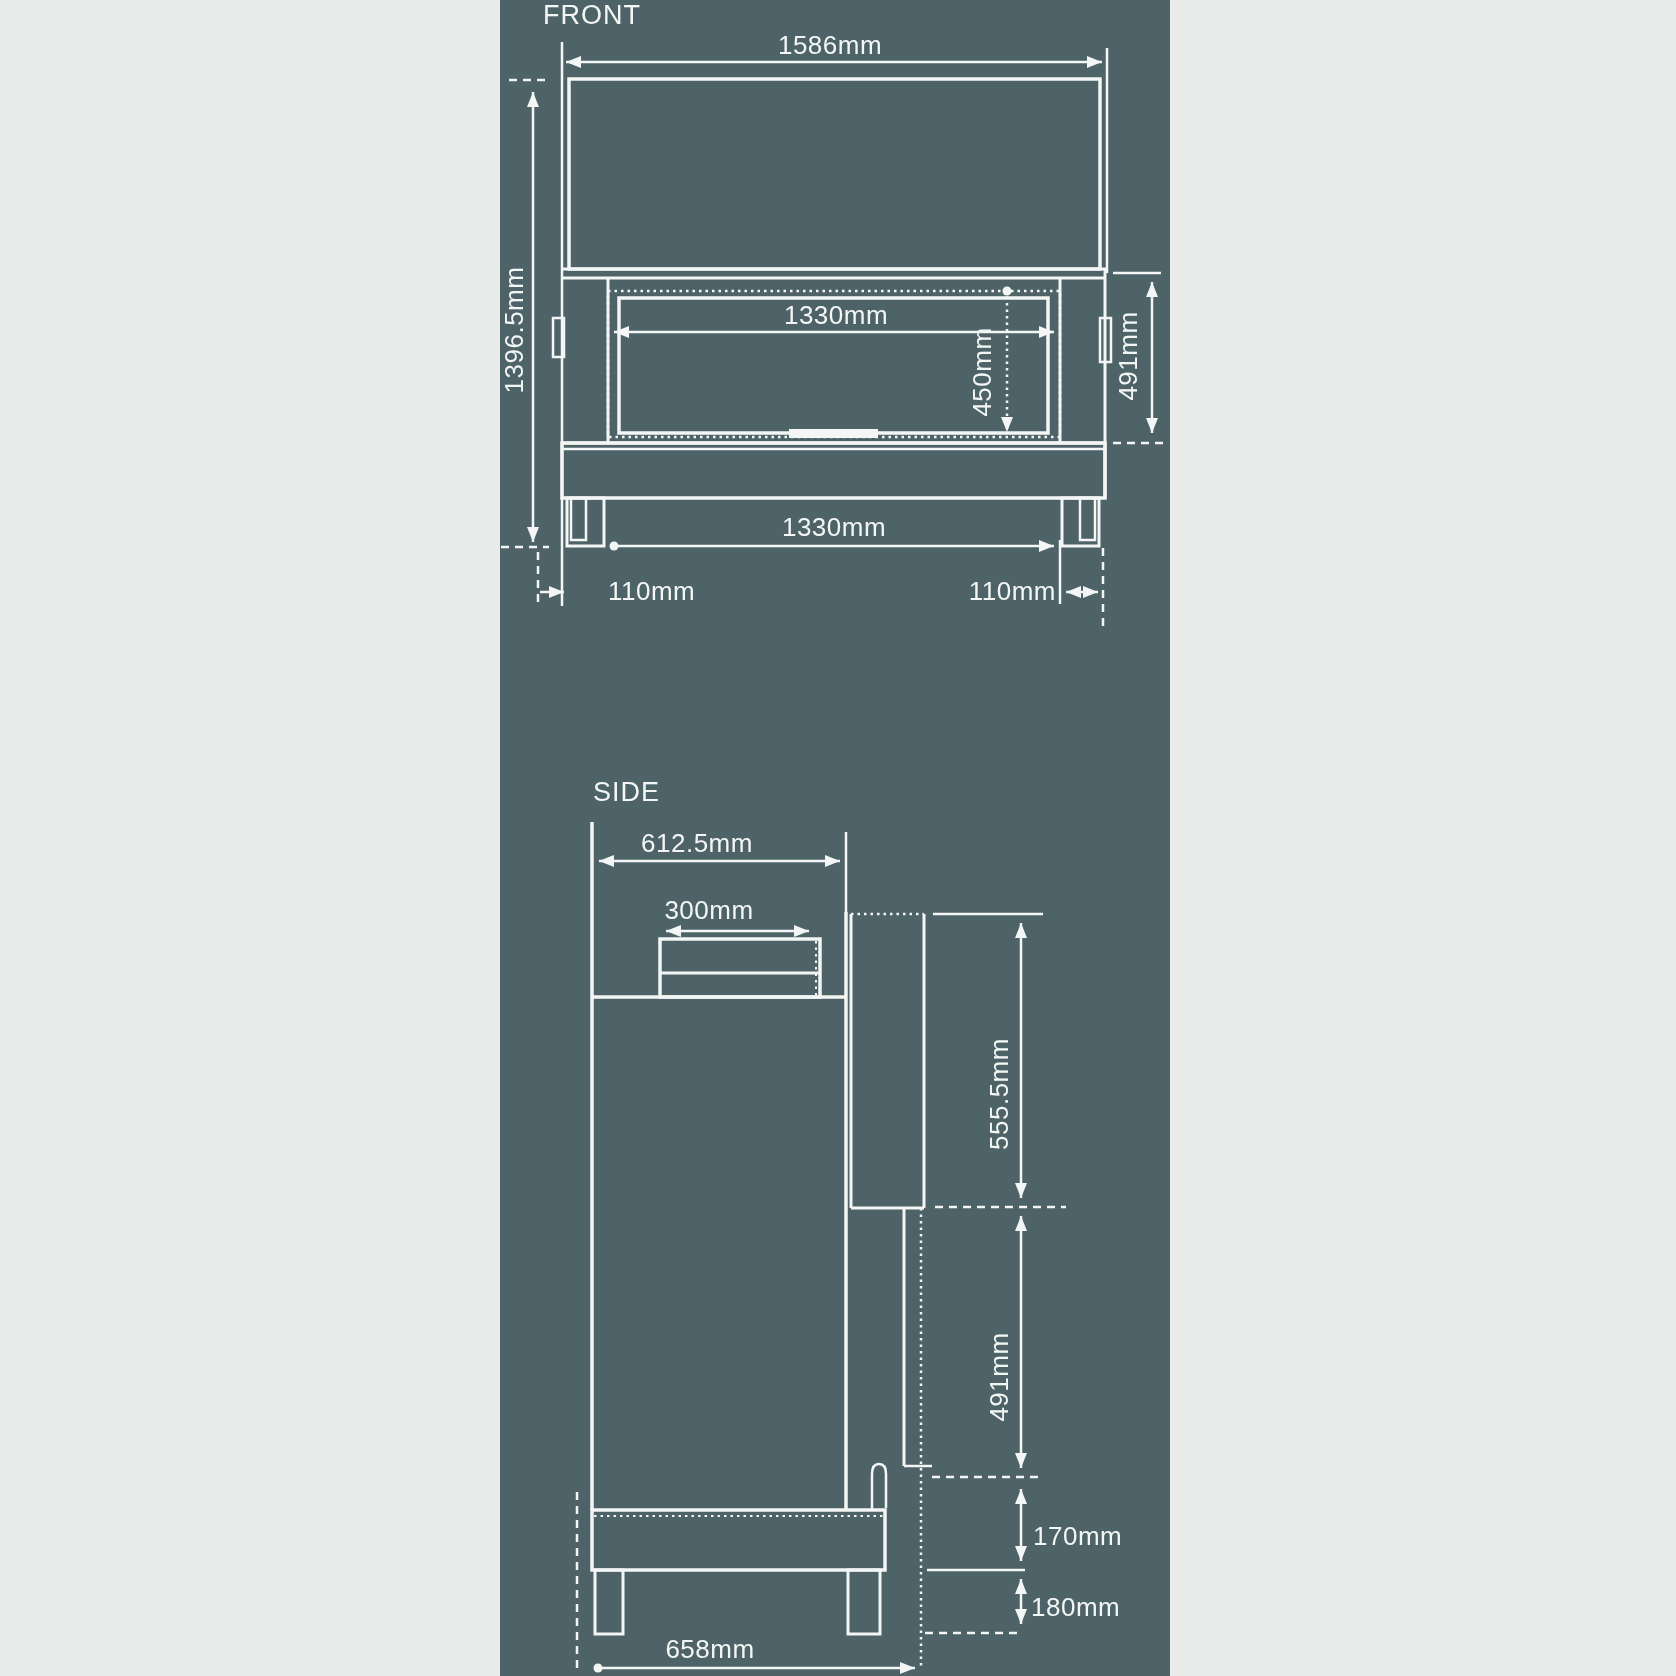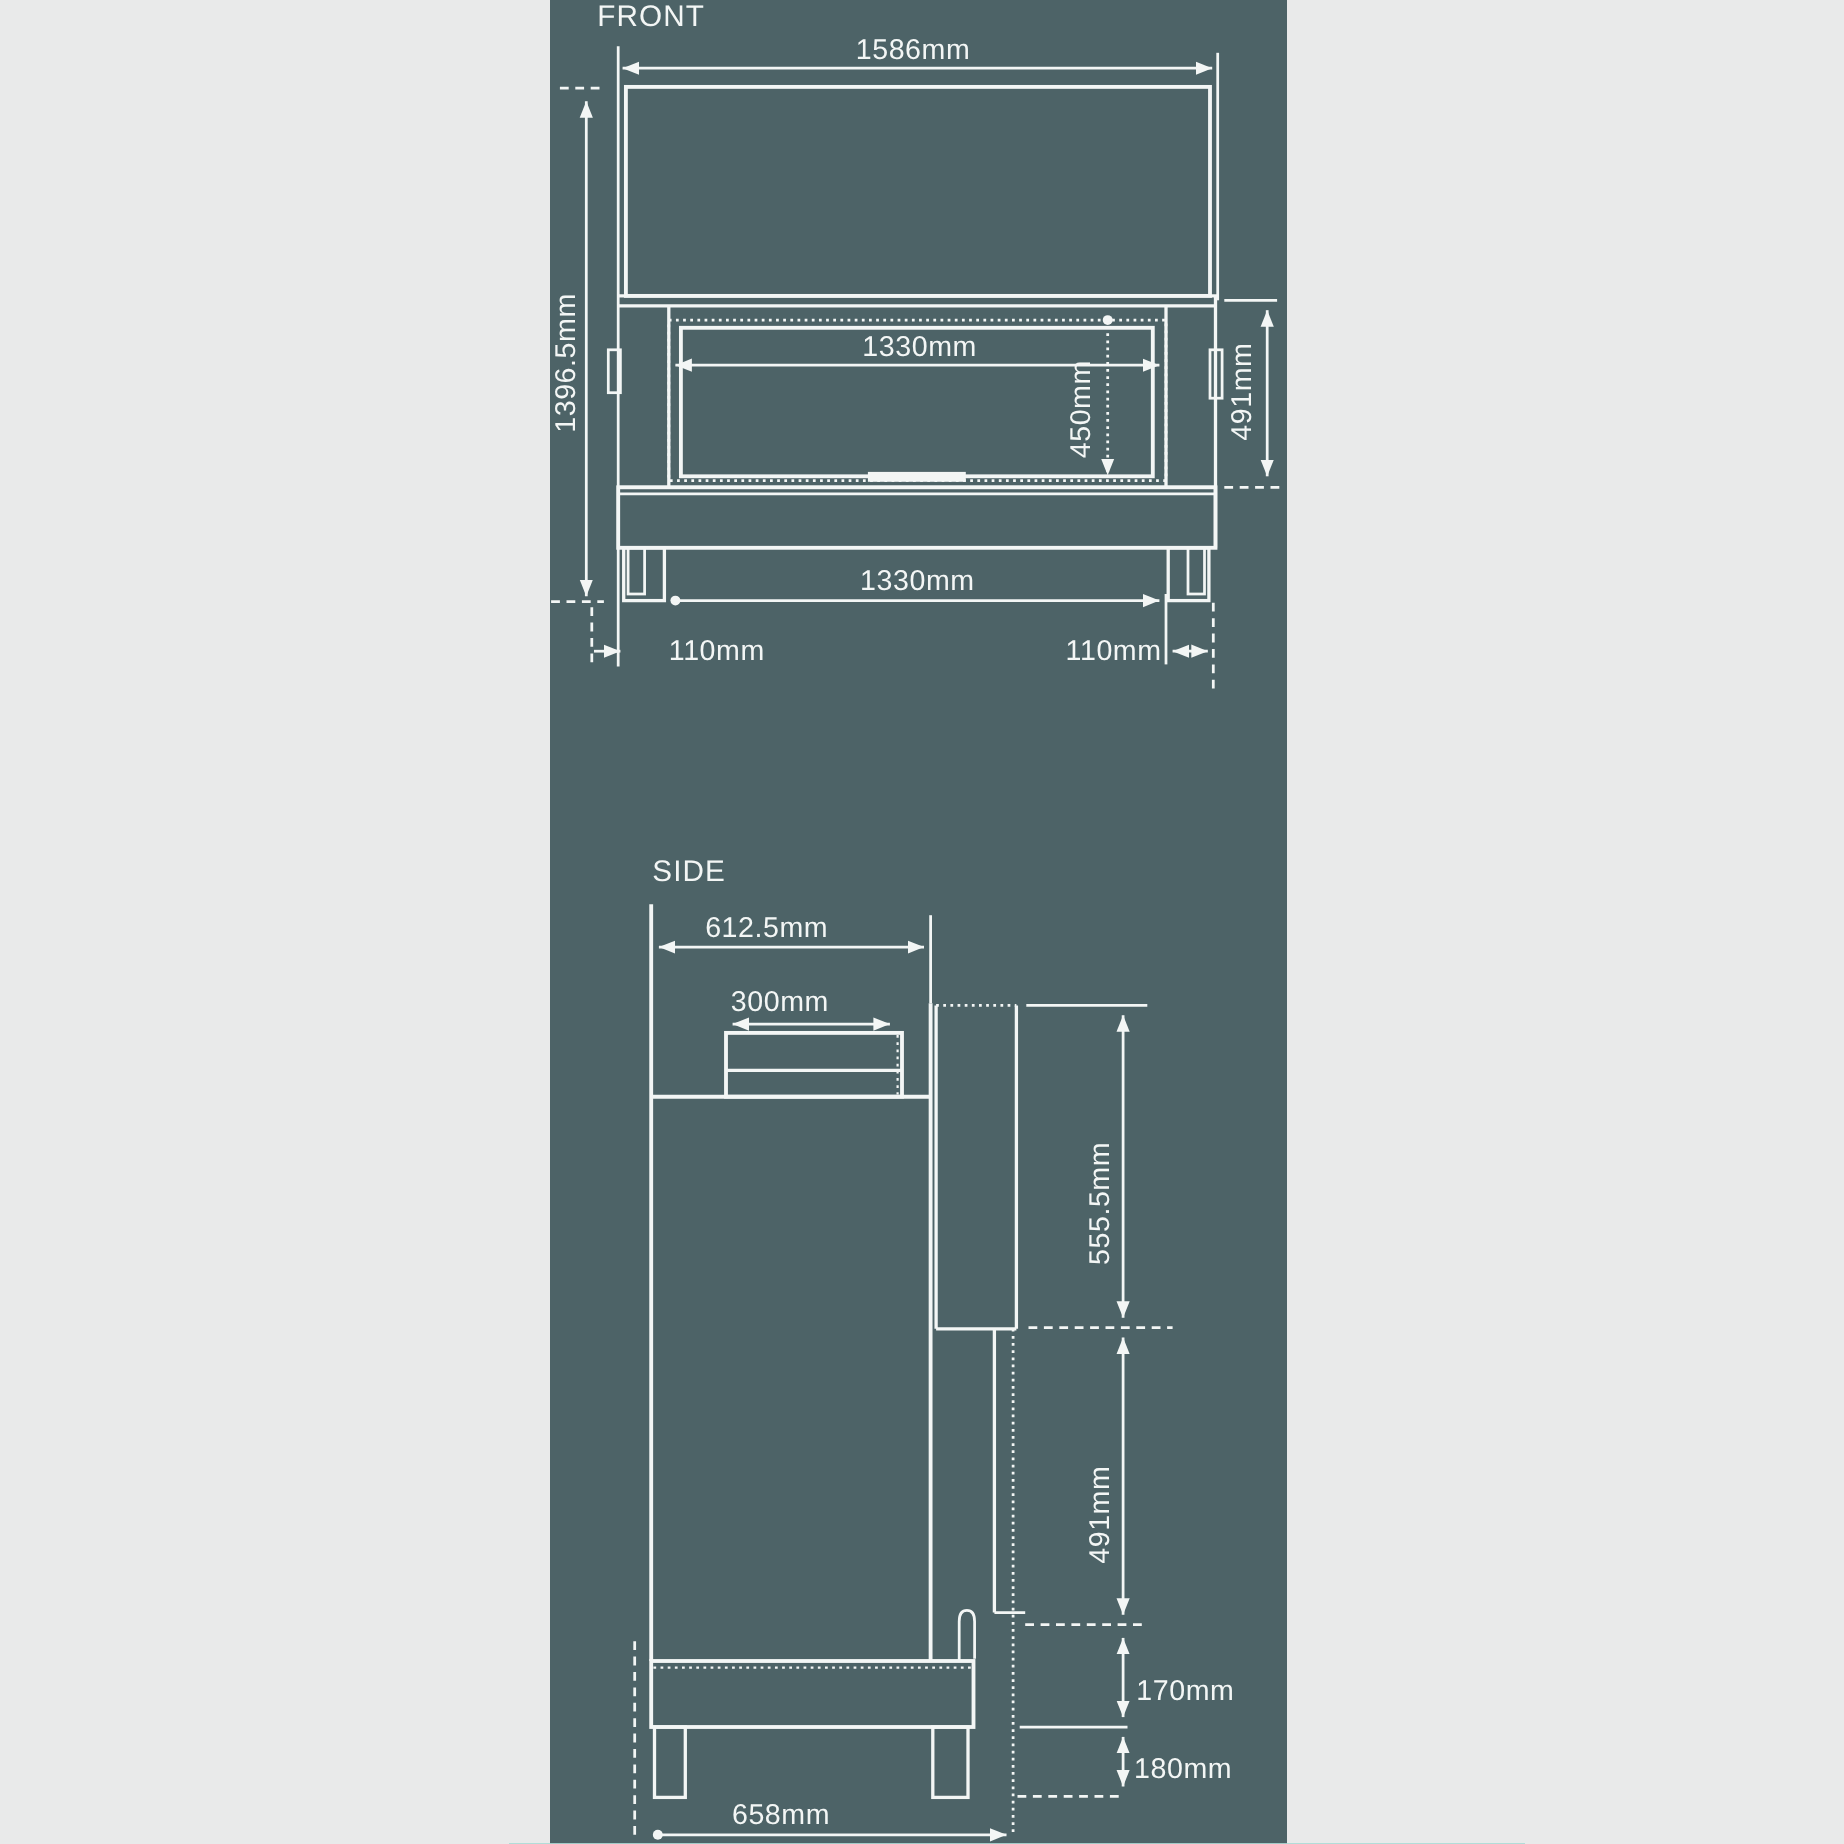--- a/index.html
+++ b/index.html
@@ -1,16 +1,16 @@
 <!DOCTYPE html>
 <html><head>
 <meta charset="utf-8">
 <style>
   html,body{margin:0;padding:0;background:#e9eaea;}
-  .stage{position:relative;width:1676px;height:1676px;background:#14b8a6;overflow:hidden;}
+  .stage{position:relative;width:1676px;height:1676px;background:#c4b5fd;overflow:hidden;}
   svg{display:block;position:absolute;left:0;top:0;}
   text{font-family:"Liberation Sans", sans-serif;fill:#f3f6f5;font-size:26px;letter-spacing:0.5px;}
   text.viewlabel{font-size:27px;letter-spacing:1px;}
   .ln{stroke:#f3f6f5;fill:none;}
   .w35{stroke-width:3.5;}
   .w3{stroke-width:3;}
   .w25{stroke-width:2.5;}
   .w2{stroke-width:2;}
   .dash{stroke-dasharray:8 6;}
   .dot{stroke-dasharray:2.5 4;}

